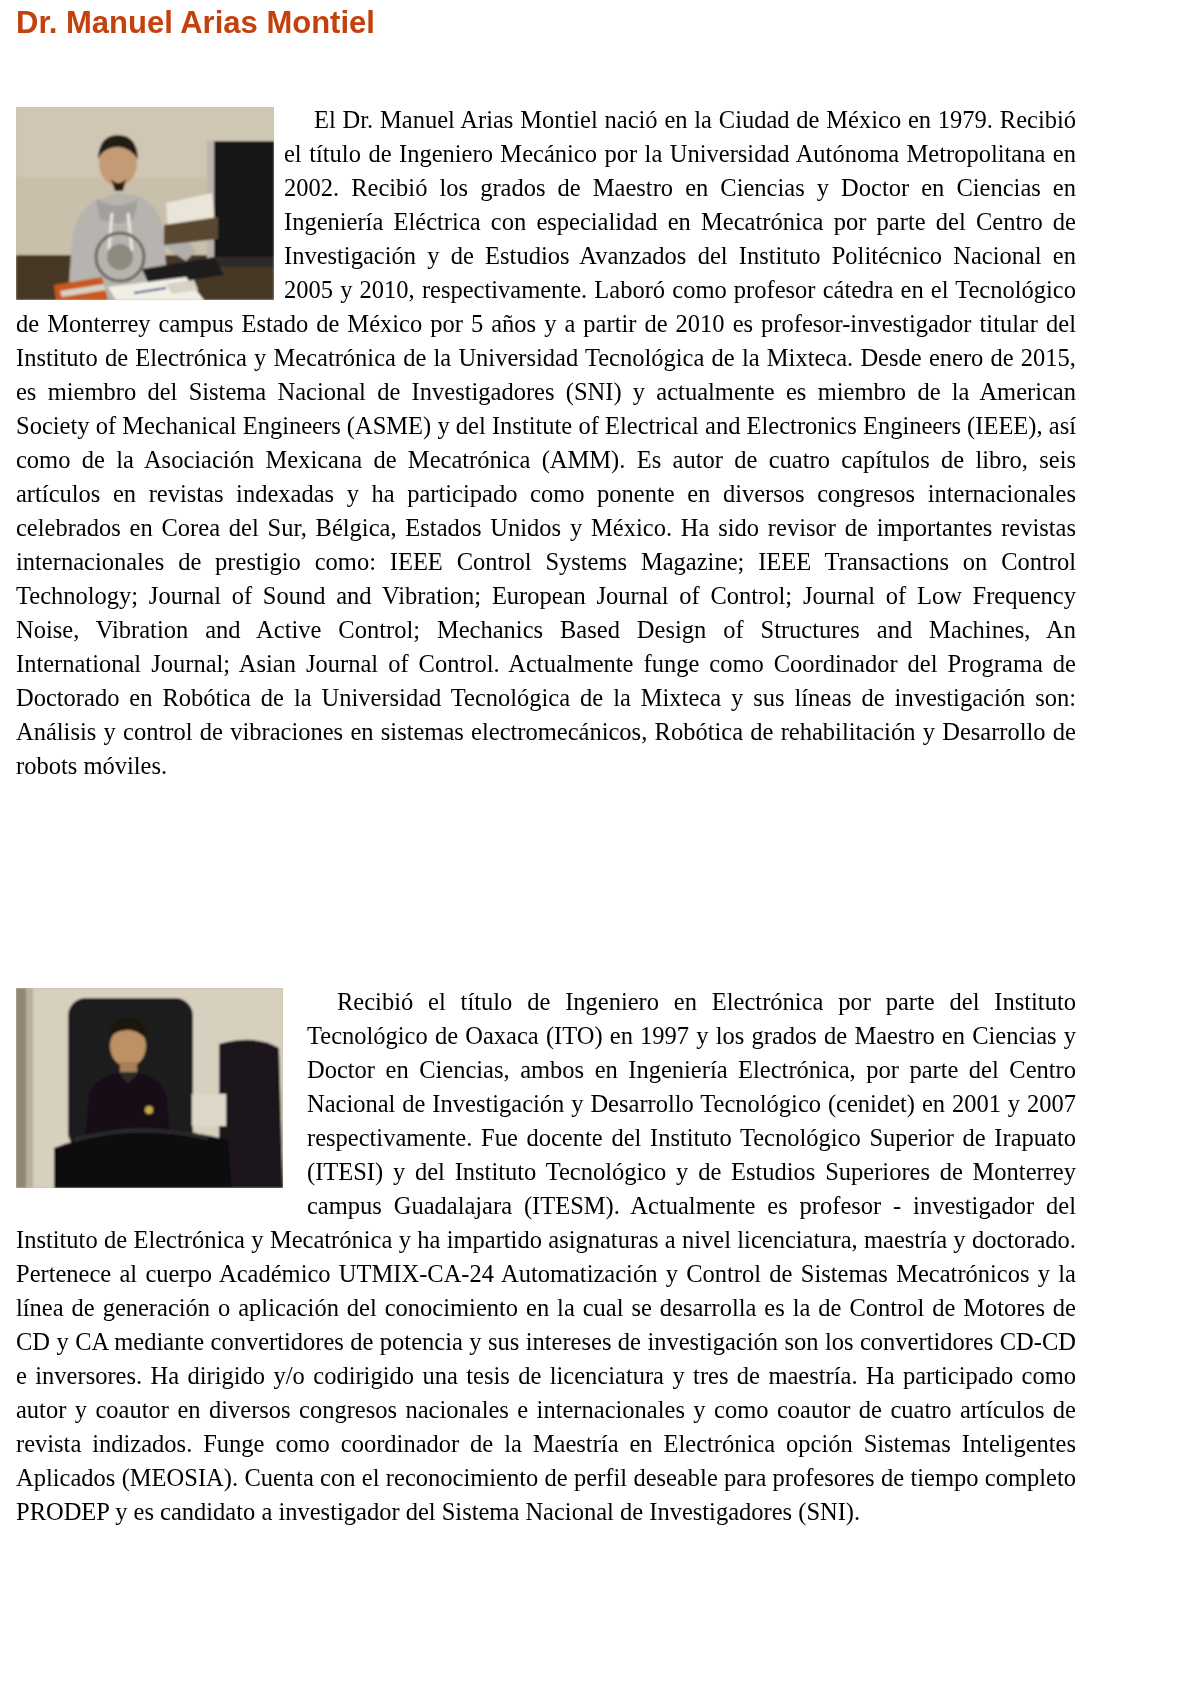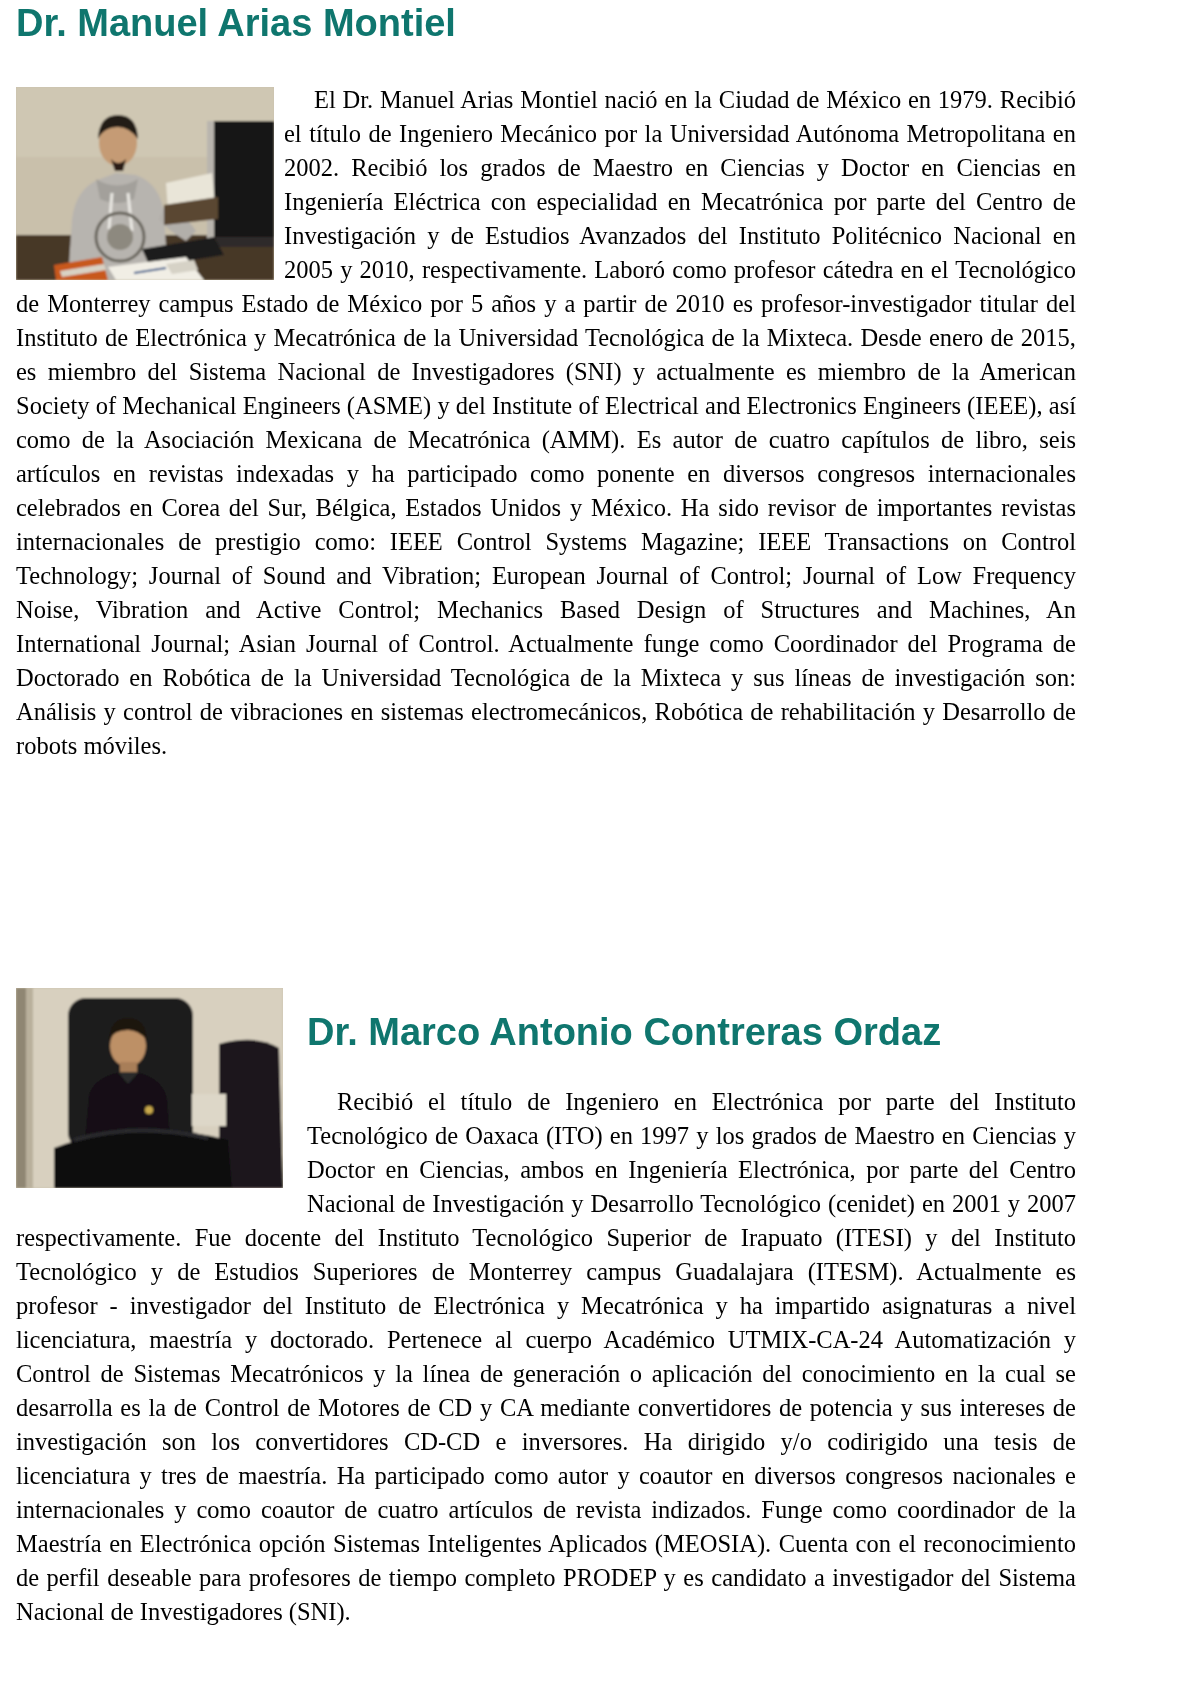--- a/index.html
+++ b/index.html
@@ -20,26 +20,26 @@
     position: absolute;
     left: 16px;
     right: 102px;
   }
   #section1 { top: 6px; }
   #section2 { top: 985px; }
 
   h1.doc-heading {
     font-family: "Liberation Sans", sans-serif;
     font-weight: bold;
-    font-size: 38px;
+    font-size: 31px;
     line-height: 34px;
     margin: 0;
-    color: #0f766e;
+    color: #c2410c;
   }
-  #section1 .bio-block { margin-top: 43px; }
+  #section1 .bio-block { margin-top: 63px; }
   #section2 h1.doc-heading { margin-top: 30px; margin-bottom: 36px; }
 
   p.bio-text {
     margin: 0;
     font-size: 24.5px;
     line-height: 34px;
     text-align: justify;
     text-indent: 30px;
     color: #000000;
   }
@@ -150,18 +150,17 @@
           <circle cx="133" cy="122" r="4" fill="#c9a84c"></circle>
 
           <rect x="176" y="106" width="34" height="32" fill="#ddd7c8"></rect>
 
           <path d="M38 160 Q120 128 212 152 L216 200 L38 200 Z" fill="#0c0c0f"></path>
           <path d="M58 152 Q122 134 192 150" stroke="#2a2a2e" fill="none" stroke-width="4"></path>
         </g>
       </svg>
     </div>
 
-    <h1 class="doc-heading">Dr. Marco Antonio Contreras Ordaz</h1>
 
     <p class="bio-text"><span>Recibió el título de Ingeniero en Electrónica por parte del Instituto Tecnológico de Oaxaca (ITO) en 1997 y los grados de Maestro en Ciencias y Doctor en Ciencias, ambos en Ingeniería Electrónica, por parte del Centro Nacional de Investigación y Desarrollo Tecnológico (cenidet) en 2001 y 2007 respectivamente. Fue docente del Instituto Tecnológico Superior de Irapuato (ITESI) y del Instituto Tecnológico y de Estudios Superiores de Monterrey campus Guadalajara (ITESM). Actualmente es profesor - investigador del Instituto de Electrónica y Mecatrónica y ha impartido asignaturas a nivel licenciatura, maestría y doctorado. Pertenece al cuerpo Académico UTMIX-CA-24 Automatización y Control de Sistemas Mecatrónicos y la línea de generación o aplicación del conocimiento en la cual se desarrolla es la de Control de Motores de CD y CA mediante convertidores de potencia y sus intereses de investigación son los convertidores CD-CD e inversores. Ha dirigido y/o </span><span class="misspelled">codirigido</span><span> una tesis de licenciatura y tres de maestría. Ha participado como autor y coautor en diversos congresos nacionales e internacionales y como coautor de cuatro artículos de revista indizados. Funge como coordinador de la Maestría en Electrónica opción Sistemas Inteligentes Aplicados (MEOSIA). Cuenta con el reconocimiento de perfil deseable para profesores de tiempo completo PRODEP y es candidato a investigador del Sistema Nacional de Investigadores (SNI).</span></p>
   </section>
 
 </div>
 
 </body></html>

